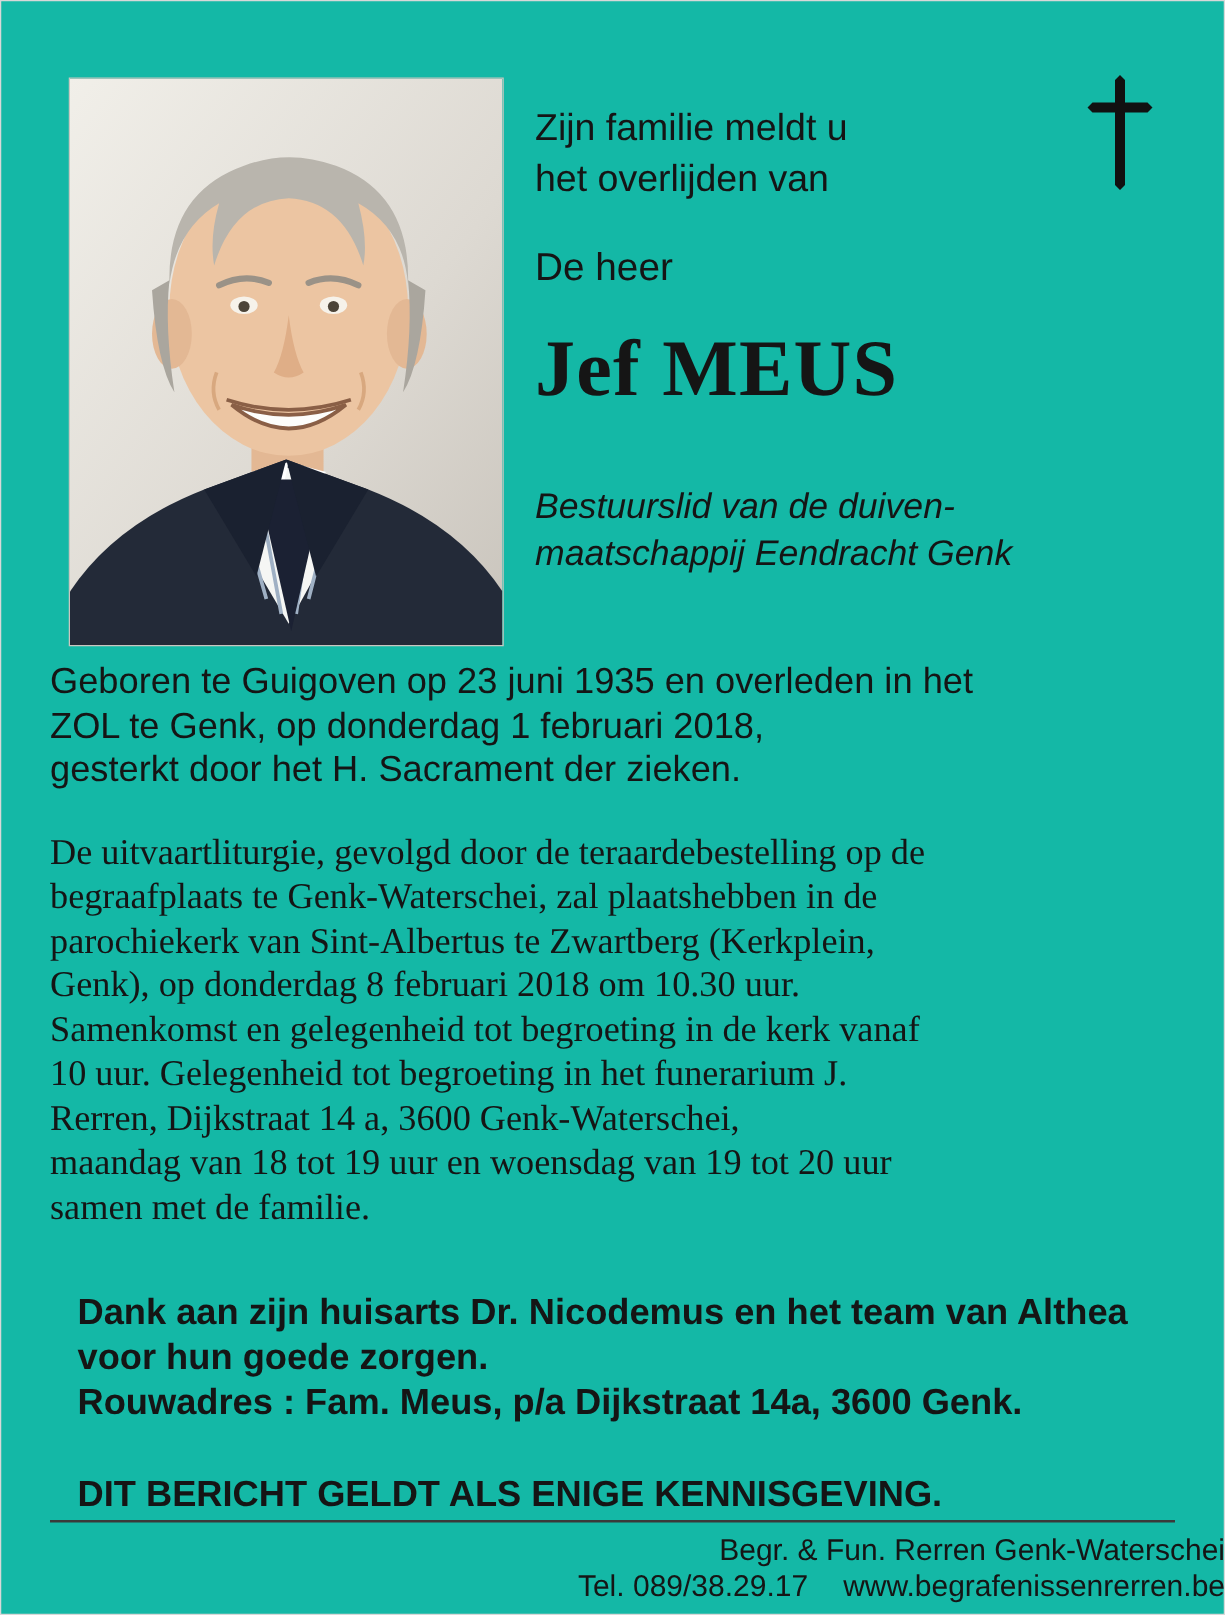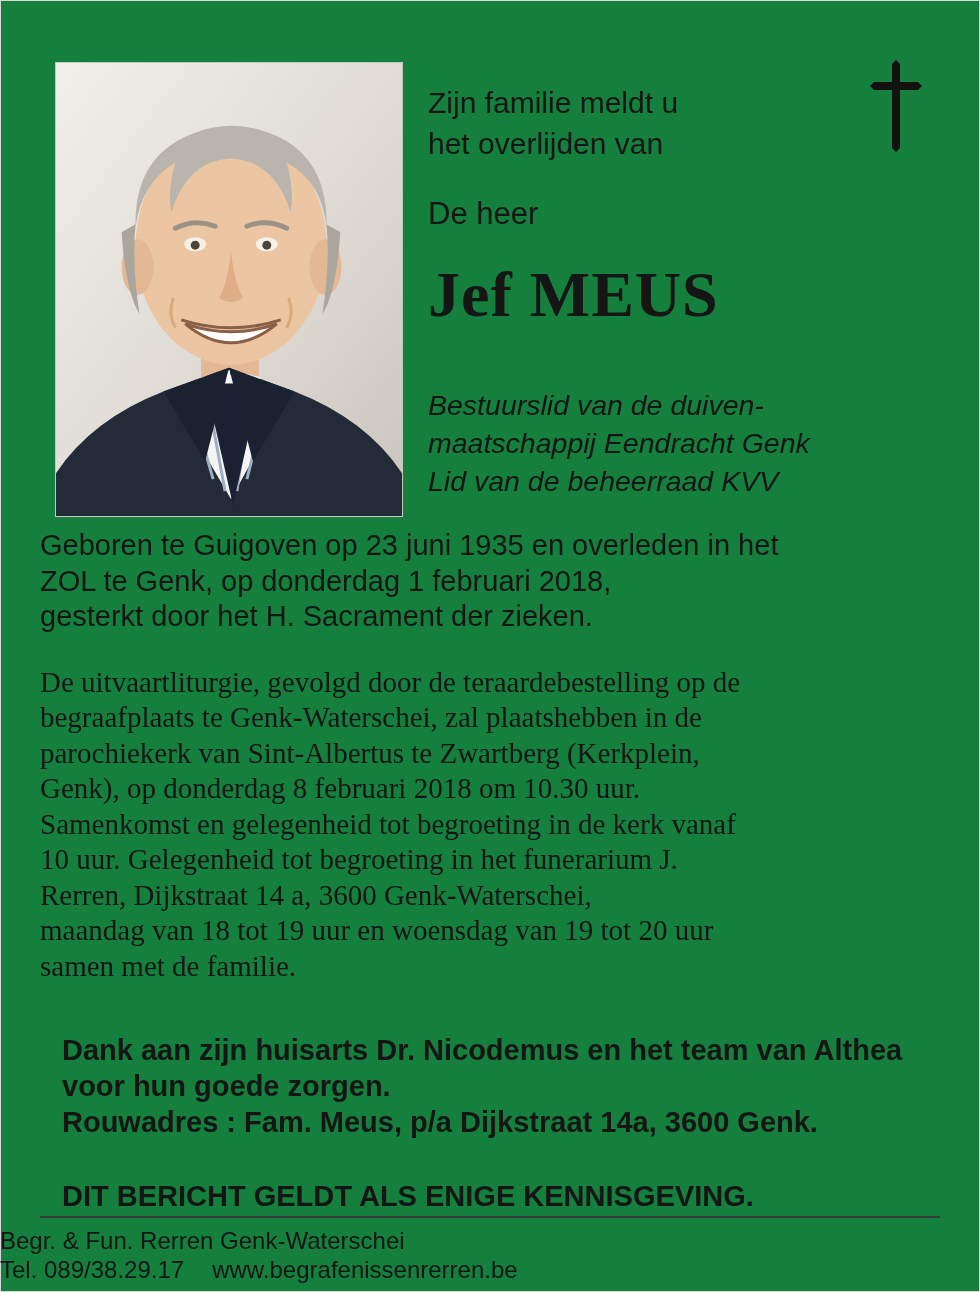--- a/index.html
+++ b/index.html
@@ -1,20 +1,20 @@
 <!DOCTYPE html>
 <html><head>
 <meta charset="utf-8">
 <style>
   html,body{margin:0;padding:0;background:#e8e8e8;}
   .page{
     position:relative;
     width:980px;height:1292px;
     margin:0 auto;
-    background:#15803d;
+    background:#14b8a6;
     font-family:"Liberation Sans", sans-serif;
     color:#151515;
     overflow:hidden;
     box-shadow:inset 0 0 0 1px #d8d8d8;
   }
   
   .header{position:relative;height:520px;}
   .photo{
     position:absolute;left:55px;top:62px;
     width:348px;height:455px;
@@ -61,21 +61,21 @@
     margin-left:62px;margin-right:40px;
     text-align:left;
     font-size:29px;line-height:36px;font-weight:bold;
   }
   .par-thanks{margin-top:48px;}
   .par-address{}
   .par-notice{margin-top:38px;}
   
   .footer{
     position:absolute;left:0;right:0;bottom:8px;
-    text-align:left;
+    text-align:right;
   }
   .footer-rule{
     width:900px;margin:0 auto 8px auto;
     border:none;border-top:2px solid #3a3a3a;
     height:0;
   }
   .footer-line1{font-size:24px;line-height:29px;}
   .footer-line2{font-size:24px;line-height:29px;}
   .footer-line2 .phone{margin-right:28px;}
 </style>
@@ -150,21 +150,20 @@
       <div>het overlijden van</div>
     </div>
 
     <div class="salutation">De heer</div>
 
     <div class="deceased-name">Jef MEUS</div>
 
     <div class="titles">
       <div>Bestuurslid van de duiven-</div>
       <div>maatschappij Eendracht Genk</div>
-      <div>Lid van de beheerraad KVV</div>
     </div>
   </div>
 
   <div class="main">
 
     <div class="centered-par par-birth">
       <div>Geboren te Guigoven op 23 juni 1935 en overleden in het</div>
       <div>ZOL te Genk, op donderdag 1 februari 2018,</div>
       <div>gesterkt door het H. Sacrament der zieken.</div>
     </div>

